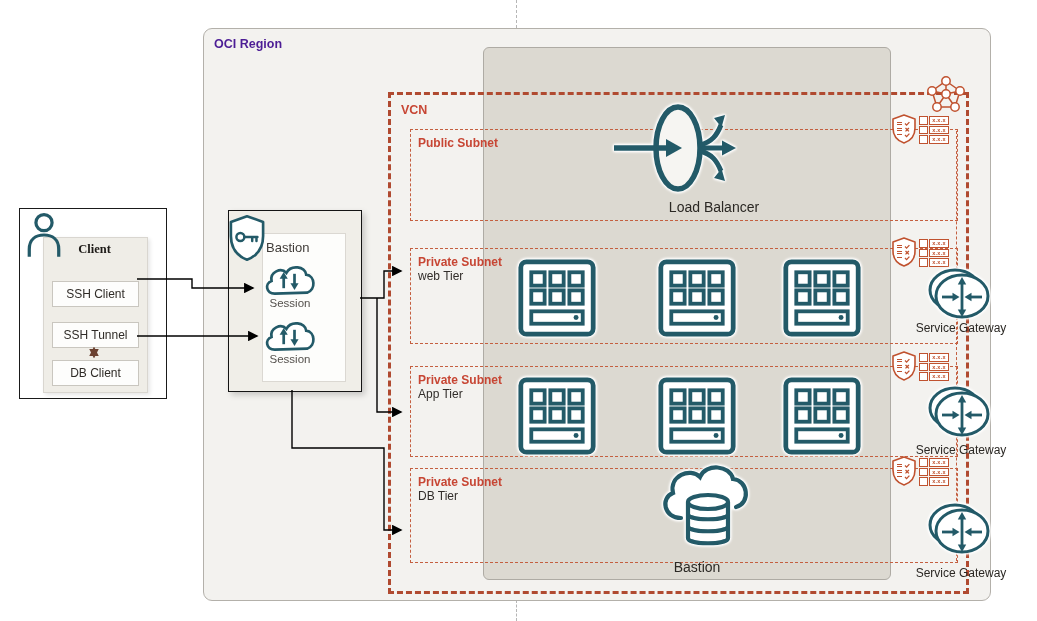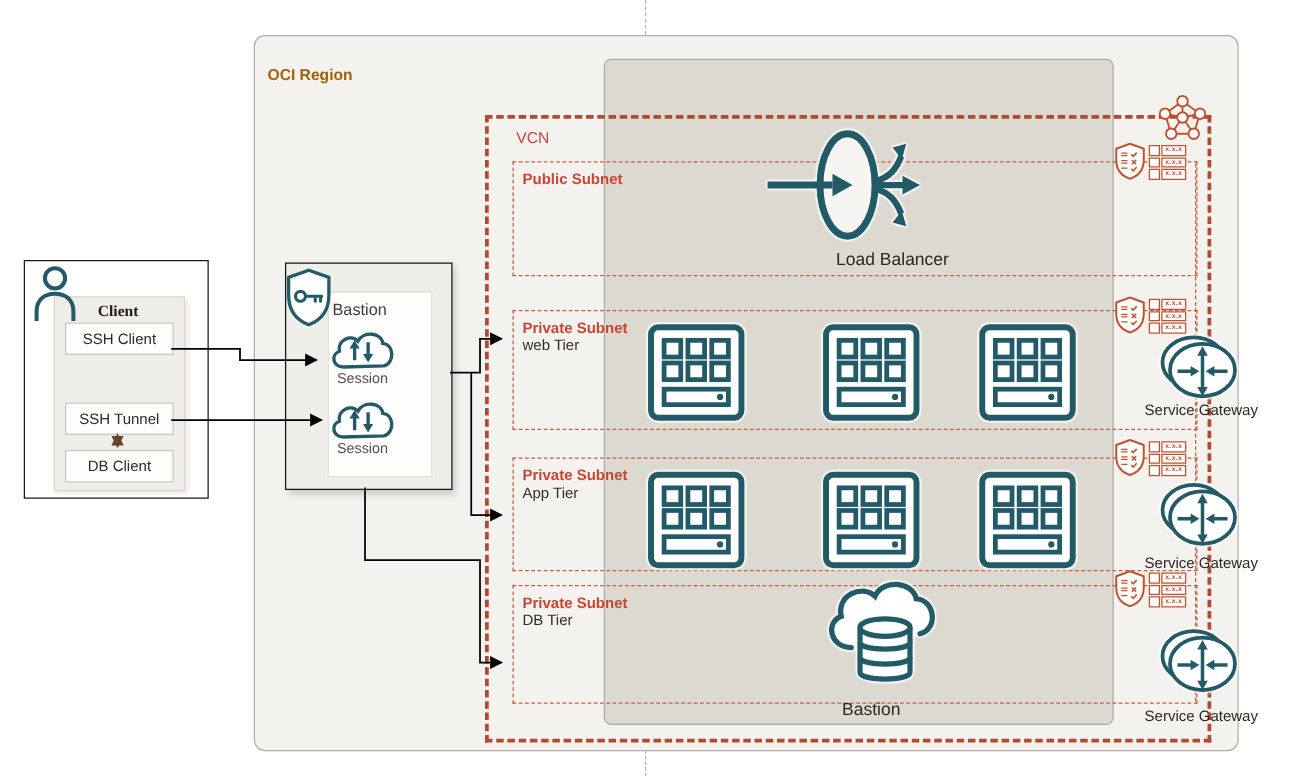--- a/index.html
+++ b/index.html
@@ -2,25 +2,25 @@
 <html><head>
 <meta charset="utf-8">
 <style>
   html,body{margin:0;padding:0;background:#fff;}
   #canvas{position:relative;width:1037px;height:621px;background:#ffffff;overflow:hidden;
           font-family:"Liberation Sans","DejaVu Sans",sans-serif;color:#312d2a;}
   .abs{position:absolute;}
   
   #region{left:203px;top:28px;width:786px;height:571px;background:#f3f2ef;
           border:1px solid #b3b0aa;border-radius:9px;z-index:1;}
-  #region .rlabel{position:absolute;left:10px;top:24px;font-size:12.5px;font-weight:bold;color:#a16207;}
+  #region .rlabel{position:absolute;left:10px;top:8px;font-size:12.5px;font-weight:bold;color:#4c1d95;}
   #darkbox{left:483px;top:47px;width:406px;height:531px;background:#dcd9d1;
            border:1px solid #aeaba4;border-radius:6px;z-index:1;}
   #vcn{left:388px;top:92px;width:575px;height:496px;border:3px dashed #b04a30;z-index:2;}
-  #vcn .vlabel{position:absolute;left:10px;top:8px;font-size:12.5px;font-weight:normal;color:#c74634;margin-left:12px;}
+  #vcn .vlabel{position:absolute;left:10px;top:8px;font-size:12.5px;font-weight:bold;color:#c74634;}
   .subnet{border:1.2px dashed #c45f40;z-index:2;}
   .subnet .stitle{position:absolute;left:7px;top:6px;font-size:12px;font-weight:bold;color:#c74634;white-space:nowrap;}
   .subnet .ssub{position:absolute;left:7px;top:20px;font-size:12px;color:#312d2a;white-space:nowrap;}
   #sn-public{left:410px;top:129px;width:546px;height:90px;}
   #sn-web{left:410px;top:248px;width:546px;height:94px;}
   #sn-app{left:410px;top:366px;width:546px;height:89px;}
   #sn-db{left:410px;top:468px;width:546px;height:93px;}
   #rt-vline{left:956px;top:131px;width:0;height:430px;border-left:1px dashed #c45f40;z-index:2;}
   .guide{width:0;border-left:1.3px dashed #b6b6b6;z-index:0;}
   
@@ -351,21 +351,21 @@
 
   <div id="client" class="abs"></div>
   <div id="client-panel" class="abs"></div>
   <div class="abs icon" style="left:25px;top:211px;width:38px;height:48px;">
       <svg width="38" height="48" viewBox="0 0 40 50">
     <circle cx="20" cy="12" r="8.5" fill="#fff" stroke="#235a68" stroke-width="3.4"></circle>
     <path d="M4.5,48 L4.5,40 C4.5,29.5 11.5,25 20,25 C28.5,25 35.5,29.5 35.5,40 L35.5,48" fill="none" stroke="#235a68" stroke-width="3.4"></path>
   </svg>
     </div>
   <div id="client-title" class="abs">Client</div>
-  <div class="abs cbox" style="top:258px;">SSH Client</div>
+  <div class="abs cbox" style="top:281px;">SSH Client</div>
   <div class="abs cbox" style="top:322px;">SSH Tunnel</div>
   <div class="abs cbox" style="top:360px;">DB Client</div>
 
   <div id="bastion" class="abs"></div>
   <div id="bastion-panel" class="abs"></div>
   <div class="abs icon" style="left:229px;top:213px;width:36px;height:50px;">
       <svg width="36" height="50" viewBox="0 0 38 50">
     <path d="M19,2 L36,8 L36,23 C36,38 28,44.5 19,48 C10,44.5 2,38 2,23 L2,8 Z" fill="#fff" stroke="#235a68" stroke-width="2.8" stroke-linejoin="round"></path>
     <circle cx="12" cy="24" r="4.2" fill="none" stroke="#235a68" stroke-width="2.6"></circle>
     <path d="M16.5,24 H30 M24.5,24 V28.2 M29,24 V28.2" fill="none" stroke="#235a68" stroke-width="2.6" stroke-linecap="round"></path>

